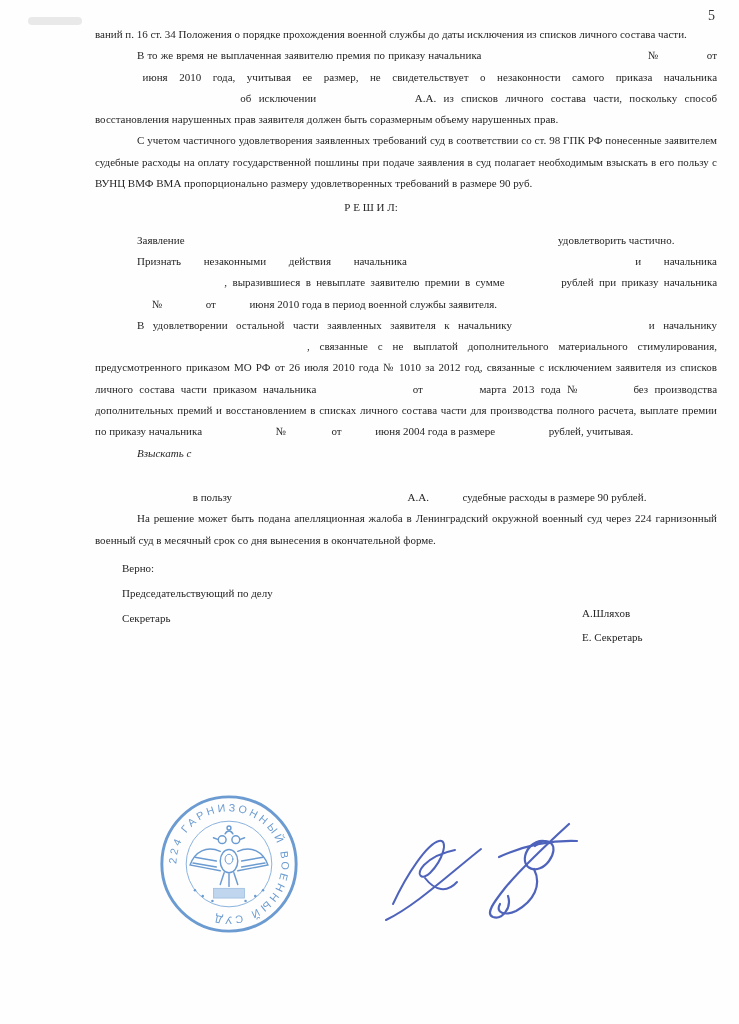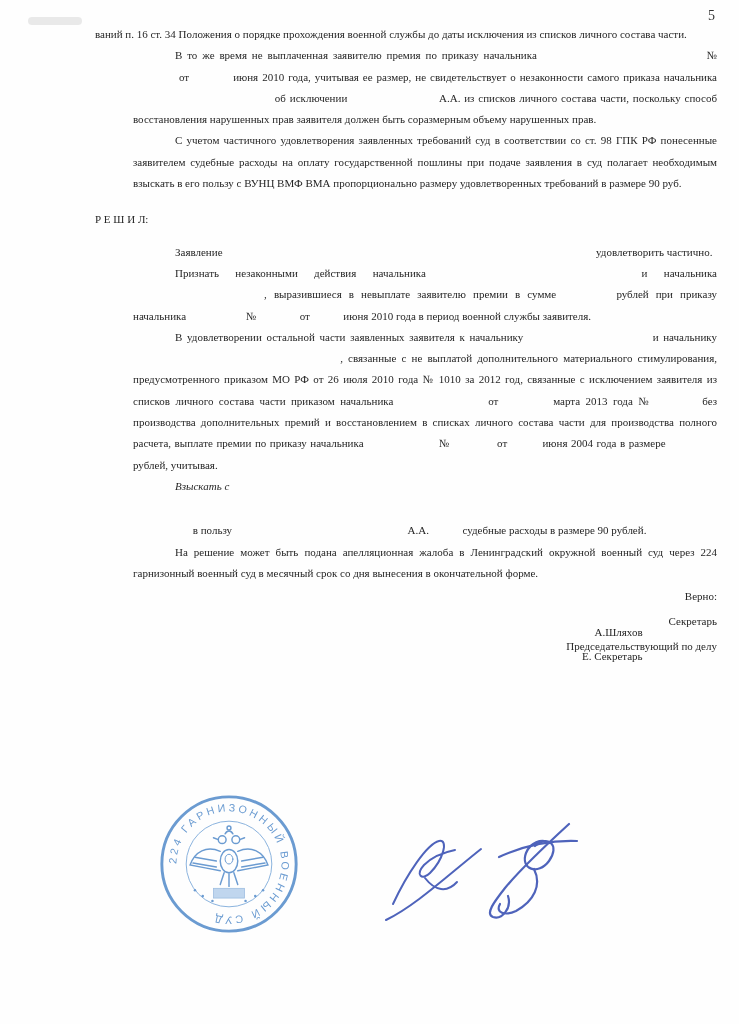--- a/index.html
+++ b/index.html
@@ -18,36 +18,37 @@
   .smudge{
     position:absolute;left:28px;top:17px;width:54px;height:8px;
     background:#e3e3e3;border-radius:4px;opacity:.8;
   }
   .content{
     position:absolute;left:95px;top:24px;width:622px;
     font-size:11px;line-height:21.3px;
     text-align:justify;
   }
   .para{margin:0;text-indent:0;}
-  .indent{text-indent:42px;margin-left:38px;}
+  .indent{text-indent:42px;}
   .gap{display:inline-block;height:2px;vertical-align:baseline;}
   .resolution{
-    margin:15px 0 11px 0;
-    text-align:left;text-indent:0;
+    margin:3px 0 11px 0;
+    text-align:center;text-indent:0;
     padding-right:70px;
   }
   .spacer-after{margin-bottom:23px;font-style:italic;}
   .sign-block{
     position:relative;
+    margin-top:5px;
     padding-left:27px;
     line-height:25px;
-    text-align:right;
+    text-align:left;
   }
   .sign-names{
-    position:absolute;left:487px;top:36px;line-height:24px;
+    position:absolute;left:487px;top:45px;line-height:24px;
   }
   .stamp{
     position:absolute;left:156px;top:791px;
     opacity:.82;
     mix-blend-mode:multiply;
   }
   .signatures{
     position:absolute;left:383px;top:816px;
     opacity:.9;
   }
@@ -136,22 +137,22 @@
       <span class="gap" style="width:170px"></span>
       <span>А.А.</span>
       <span class="gap" style="width:28px"></span>
       <span>судебные расходы в размере 90 рублей.</span>
     </p>
 
     <p class="para indent"><span>На решение может быть подана апелляционная жалоба в Ленинградский окружной военный суд через 224 гарнизонный военный суд в месячный срок со дня вынесения в окончательной форме.</span></p>
 
     <div class="sign-block">
       <div>Верно:</div>
+      <div>Председательствующий по делу</div>
       <div>Секретарь</div>
-      <div>Председательствующий по делу</div>
       <div class="sign-names">
         <div>А.Шляхов</div>
         <div>Е. Секретарь</div>
       </div>
     </div>
 
   </div>
 
   <svg class="stamp" width="146" height="146" viewBox="0 0 150 150">
     <defs>

